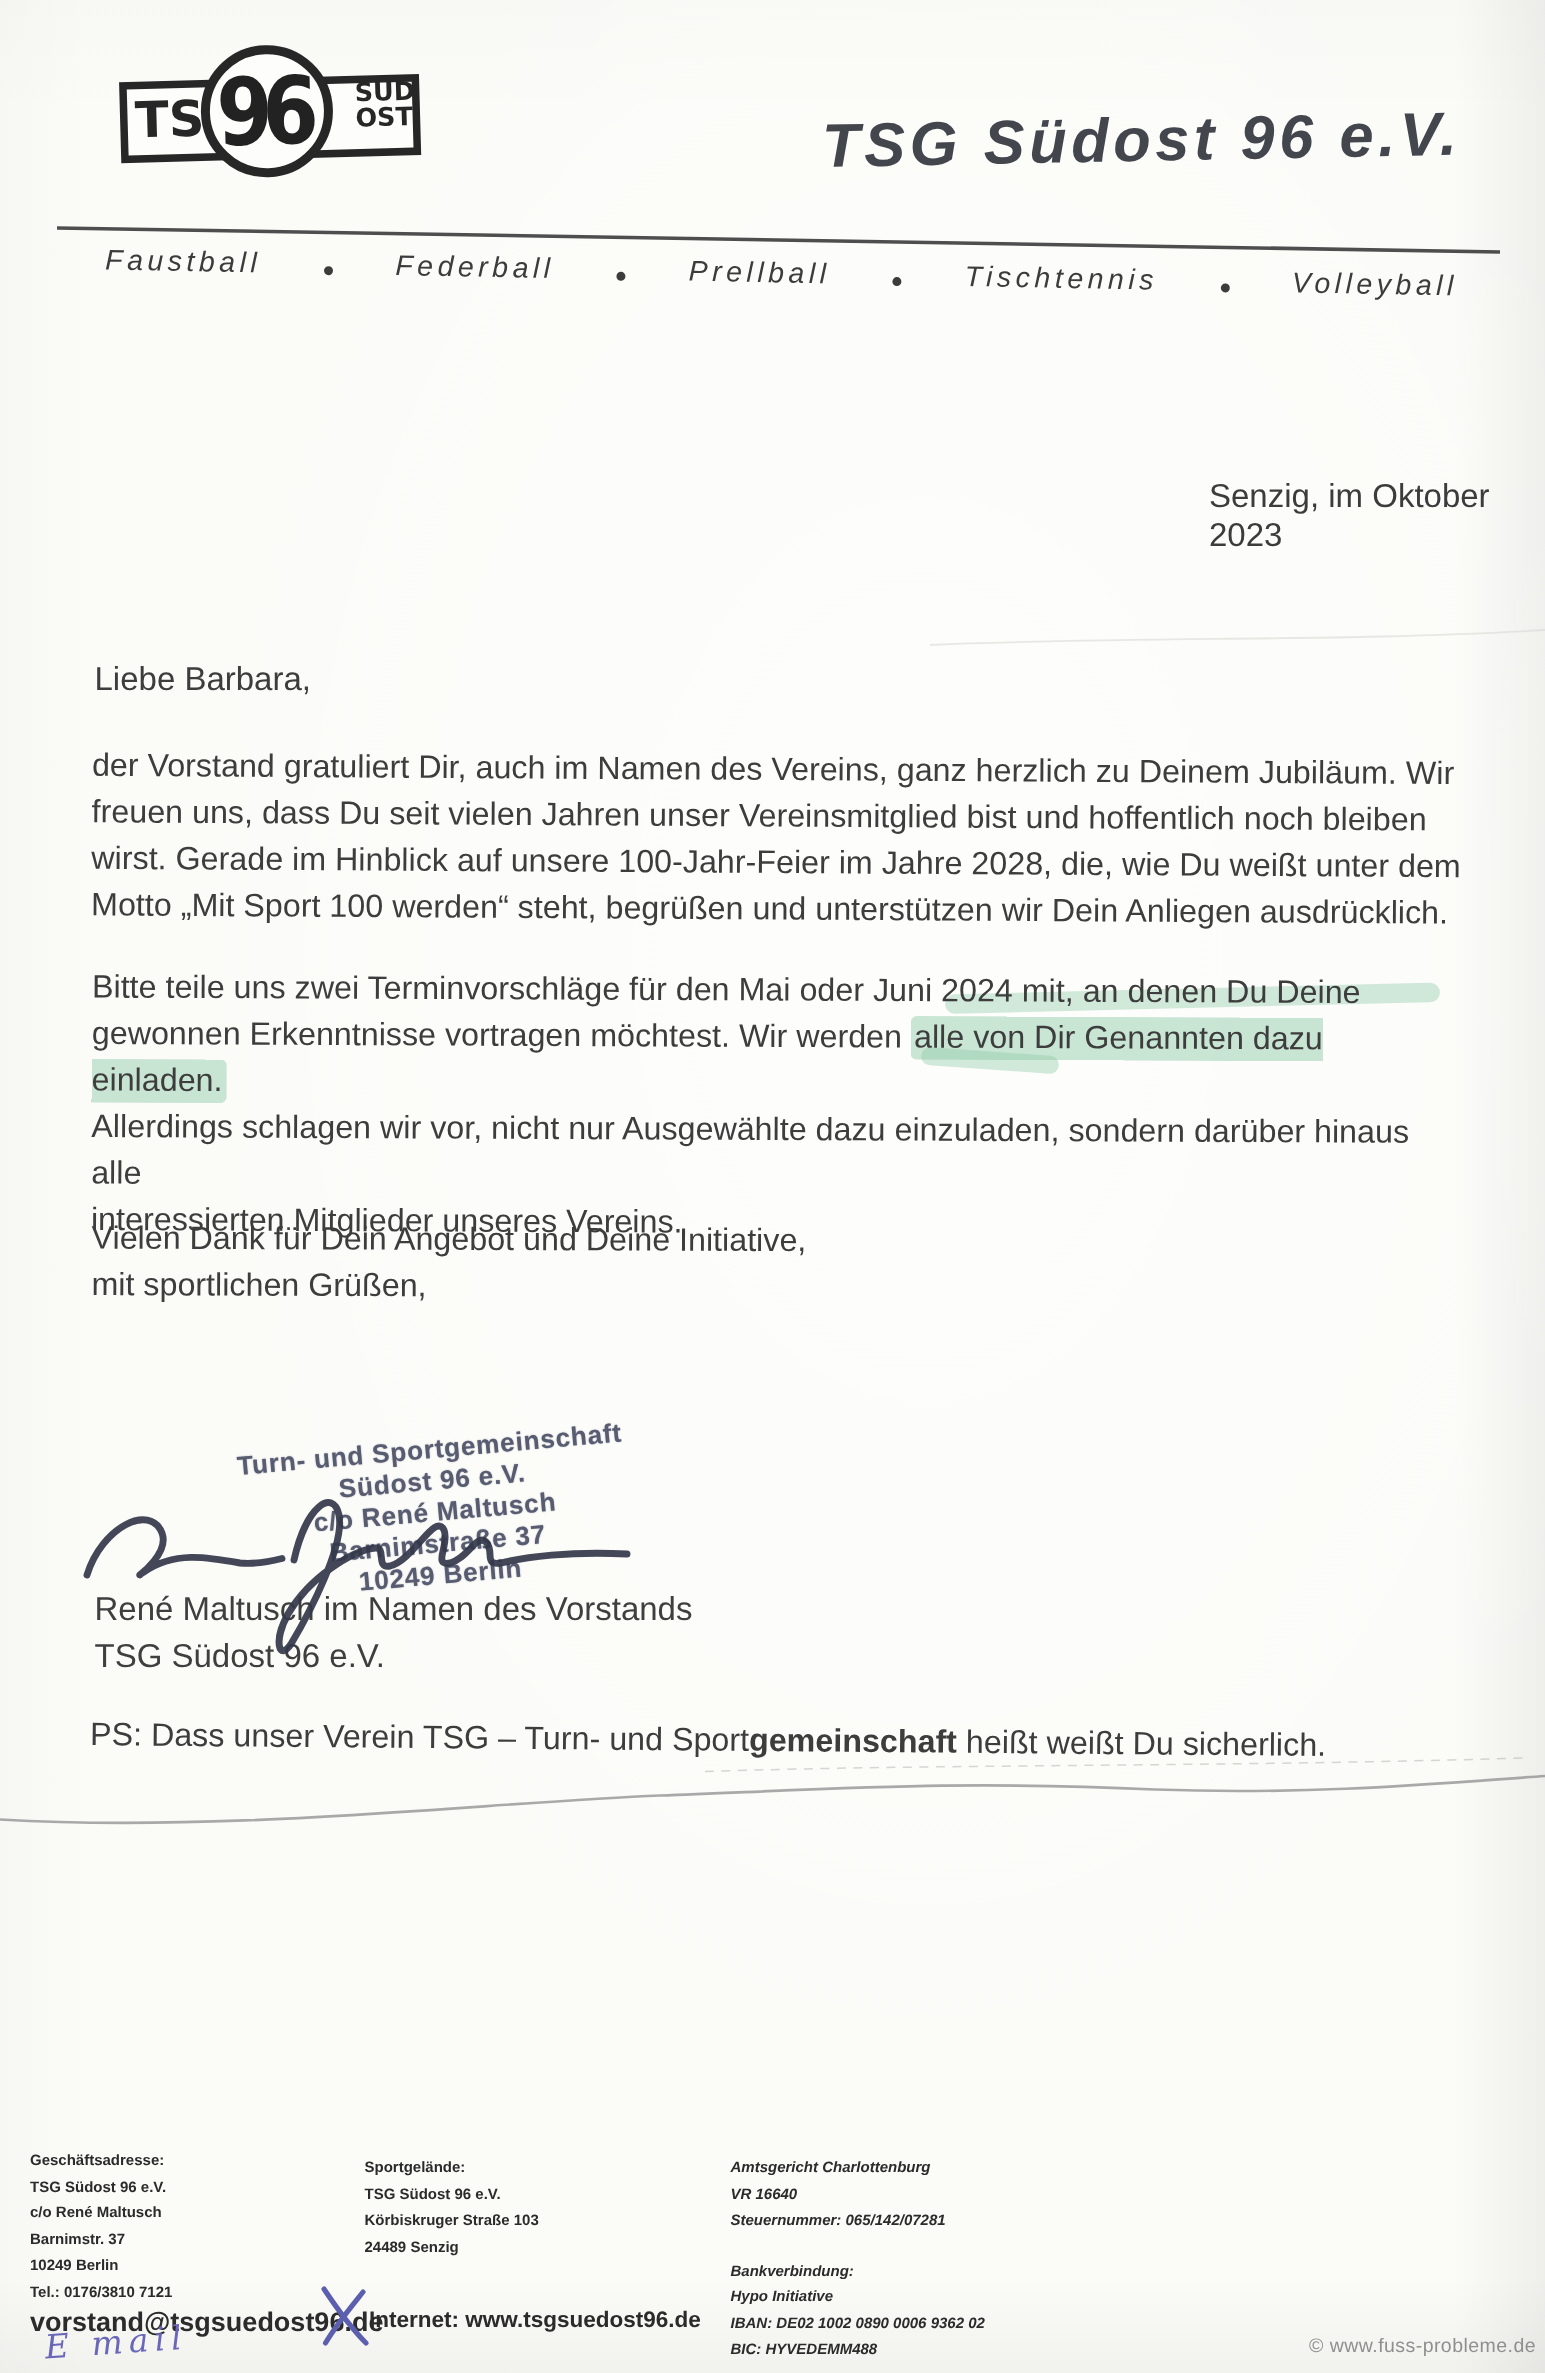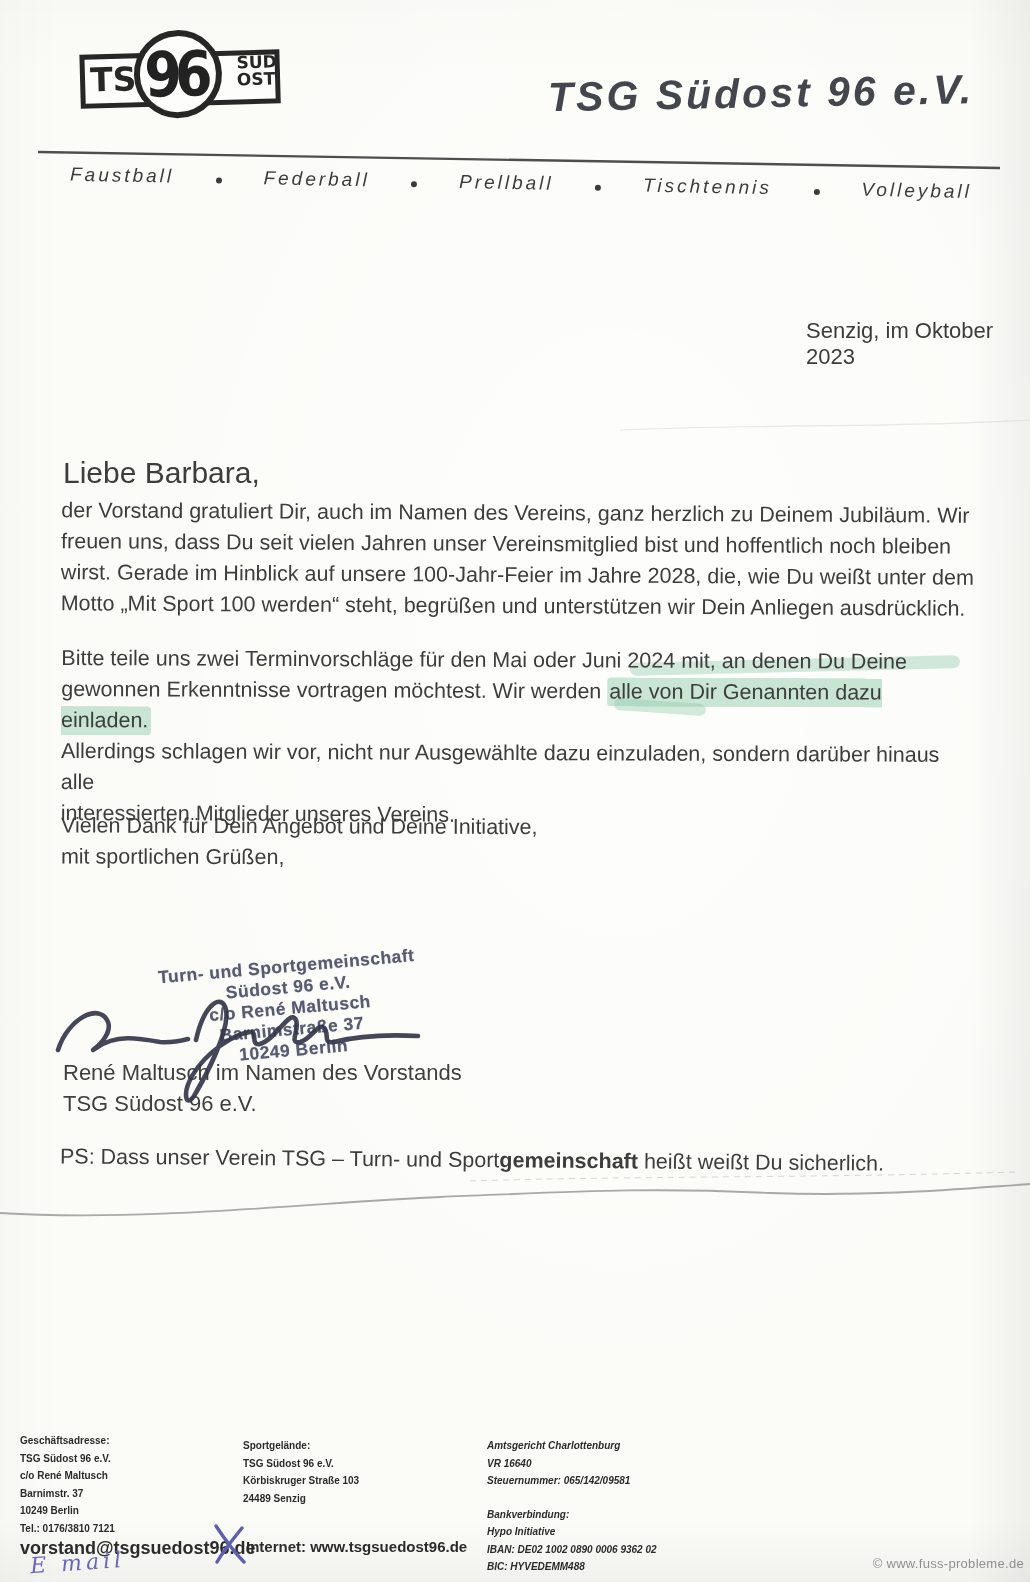--- a/index.html
+++ b/index.html
@@ -24,21 +24,21 @@
     transform:scaleY(1.15); padding-right:6px;}
   .masthead-title{ position:absolute; left:548px; top:70px; width:450px; font-style:italic; font-weight:600;
     font-size:41px; letter-spacing:3px; color:#43474d; transform:rotate(-1.1deg); white-space:nowrap; }
   .header-rule{ position:absolute; left:0; top:0; width:1030px; height:1582px; pointer-events:none; }
   .sports-row{ position:absolute; left:42px; top:172px; width:930px; display:flex; align-items:center;
     justify-content:space-between; transform:rotate(1.1deg); font-style:italic; font-size:19px; letter-spacing:3px;
     color:#3c3c3c; padding-left:28px; }
   .sep-dot{ width:6px; height:6px; border-radius:50%; background:#3c3c3c; margin-top:6px; }
   
   .dateline{ position:absolute; left:762px; top:318px; font-size:22px; color:#3c3c3c;margin-left:44px; }
-  .salutation{ position:absolute; left:63px; top:456px; font-size:30px; }
+  .salutation{ position:absolute; left:63px; top:440px; font-size:22px; }
   .para{ position:absolute; left:61px; width:915px; font-size:21.5px; line-height:31px; color:#3d3d3d; }
   .p1{ top:498px; transform:rotate(0.35deg); }
   .p2{ top:645px; transform:rotate(0.25deg); }
   .closing{ top:812px; transform:rotate(0.2deg); }
   .hl-text{ background:rgba(138,200,164,0.45); border-radius:4px; padding:2px 3px 3px 2px; }
   .hl-stroke{ position:absolute; background:rgba(138,200,164,0.38); border-radius:10px; z-index:0; }
   .hl-top{ left:630px; top:659px; width:330px; height:13px; transform:rotate(-1.4deg); }
   .hl-tail{ left:614px; top:701px; width:92px; height:12px; transform:rotate(4deg); border-radius:6px; }
   
   .stamp{ position:absolute; left:140px; top:956px; width:300px; text-align:center; transform:rotate(-5deg);
@@ -165,21 +165,21 @@
   <div class="fcol col2">
     <div>Sportgelände:</div>
     <div>TSG Südost 96 e.V.</div>
     <div>Körbiskruger Straße 103</div>
     <div>24489 Senzig</div>
   </div>
 
   <div class="fcol col3">
     <div>Amtsgericht Charlottenburg</div>
     <div>VR 16640</div>
-    <div>Steuernummer: 065/142/09581</div>
+    <div>Steuernummer: 065/142/07281</div>
     <div class="gap"></div>
     <div>Bankverbindung:</div>
     <div>Hypo Initiative</div>
     <div>IBAN: DE02 1002 0890 0006 9362 02</div>
     <div>BIC: HYVEDEMM488</div>
   </div>
 
 
   <div class="email-line">vorstand@tsgsuedost96.de</div>
   <div class="hand-email">E mail</div>

